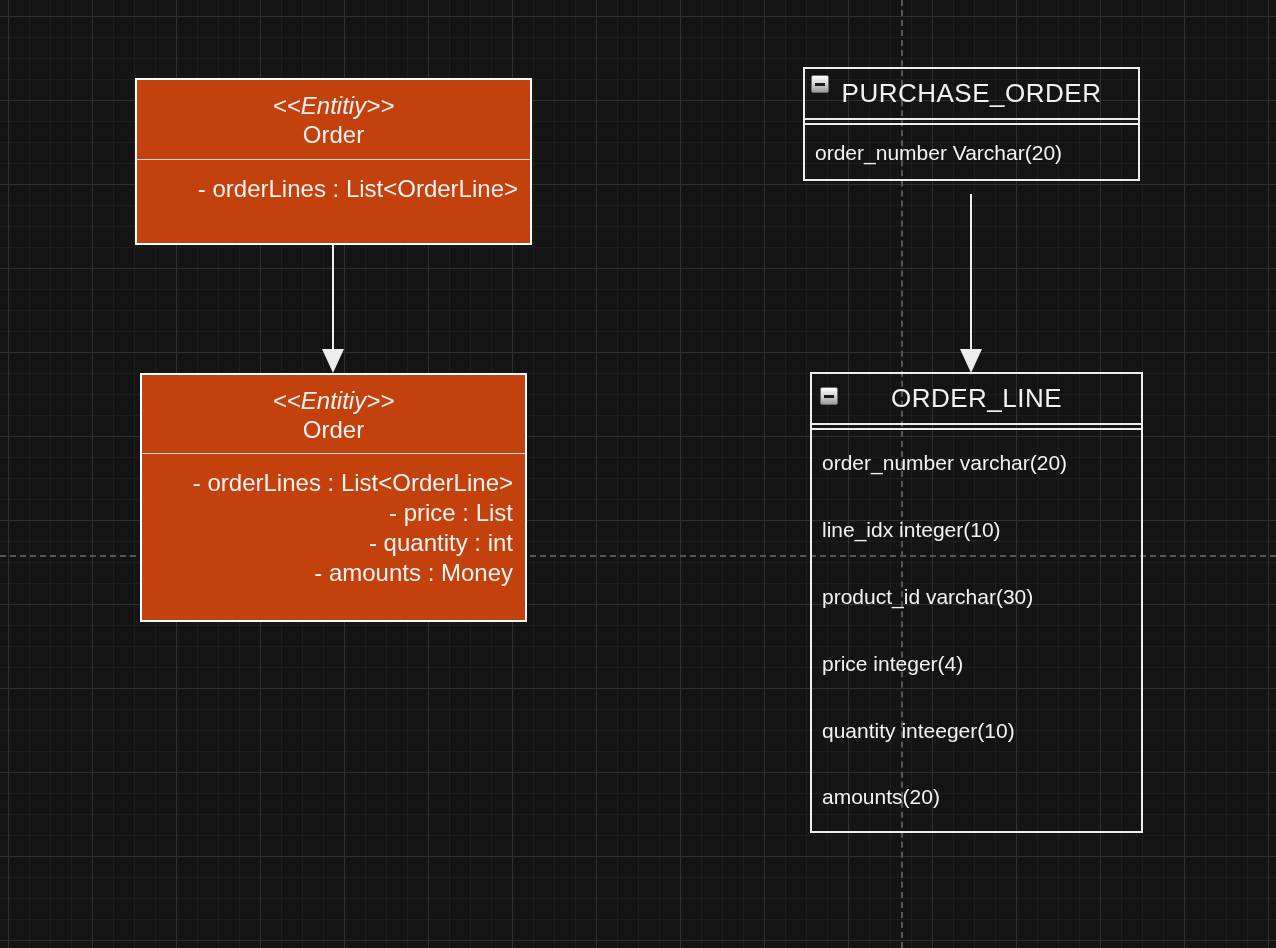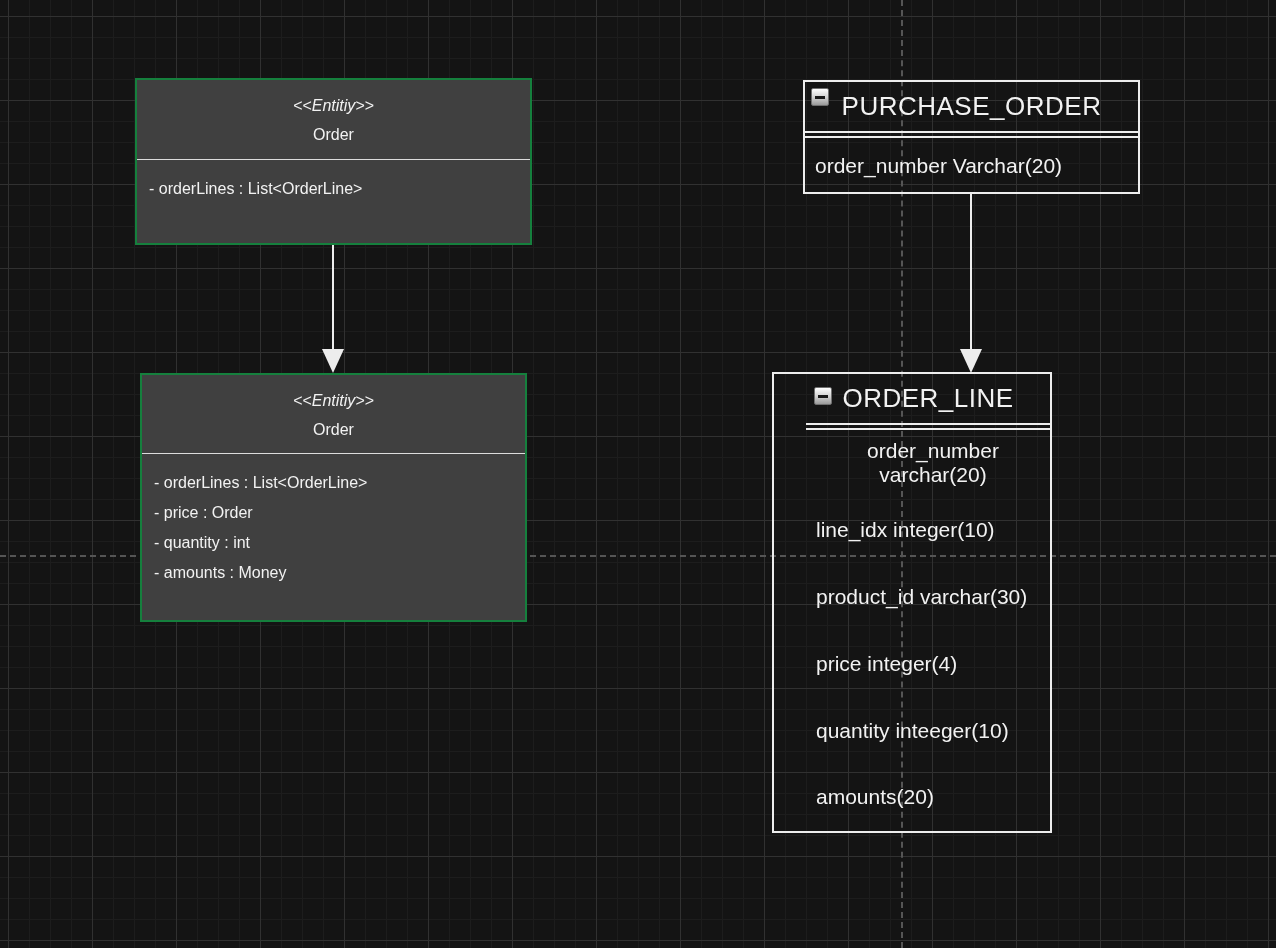--- a/index.html
+++ b/index.html
@@ -24,46 +24,46 @@
     border-left: 2px dashed #555; z-index: 1;
   }
   .guide-h {
     position: absolute; left: 0; right: 0; top: 555px; height: 0;
     border-top: 2px dashed #555; z-index: 1;
   }
 
   
   .uml-class {
     position: absolute; z-index: 3;
-    border: 2px solid #15803d;
-    background: #404040;
-    font-size: 16px;
+    border: 2px solid #ffffff;
+    background: #c2410c;
+    font-size: 24px;
   }
   .uml-class .head {
     text-align: center;
     border-bottom: 1.5px solid #dddddd;
     padding-top: 11px;
     line-height: 29px;
   }
   #order-class-top    { left: 135px; top: 78px;  width: 397px; height: 167px; }
   #order-class-top .head    { height: 80px; }
   #order-class-bottom { left: 140px; top: 373px; width: 387px; height: 249px; }
   #order-class-bottom .head { height: 79px; }
   .stereotype { font-style: italic; }
   .class-name { font-weight: normal; }
-  .attrs { padding: 14px 12px; line-height: 30px; }
+  .attrs { padding: 14px 12px; line-height: 30px; text-align: right; }
 
   
   .er-table {
     position: absolute; z-index: 3;
     border: 2px solid #ededed;
     background: transparent;
   }
-  #purchase-order-table { left: 803px; top: 80px;  width: 337px; height: 114px; }
-  #order-line-table     { left: 772px; top: 372px; width: 280px; height: 461px; padding-left: 32px; }
+  #purchase-order-table { left: 803px; top: 67px;  width: 337px; height: 114px; }
+  #order-line-table     { left: 810px; top: 372px; width: 333px; height: 461px; }
   .er-head {
     position: relative; height: 51px;
     border-bottom: 2px solid #ededed;
     display: flex; align-items: center; justify-content: center;
     font-size: 26px; letter-spacing: 0.5px;
   }
   .er-body { margin-top: 3px; border-top: 2px solid #ededed; text-align: center; }
   .er-row {
     display: flex; align-items: center;
     padding-left: 10px; font-size: 21px;
@@ -120,21 +120,21 @@
   </div>
 </div>
 
 <div class="uml-class" id="order-class-bottom">
   <div class="head">
     <div class="stereotype">&lt;&lt;Entitiy&gt;&gt;</div>
     <div class="class-name">Order</div>
   </div>
   <div class="attrs">
     <div>- orderLines : List&lt;OrderLine&gt;</div>
-    <div>- price : Order</div>
+    <div>- price : List</div>
     <div>- quantity : int</div>
     <div>- amounts : Money</div>
   </div>
 </div>
 
 <div class="er-table" id="purchase-order-table">
   <div class="er-head">
     <span class="collapse-icon">
       <span class="minus-bar"></span>
     </span>

